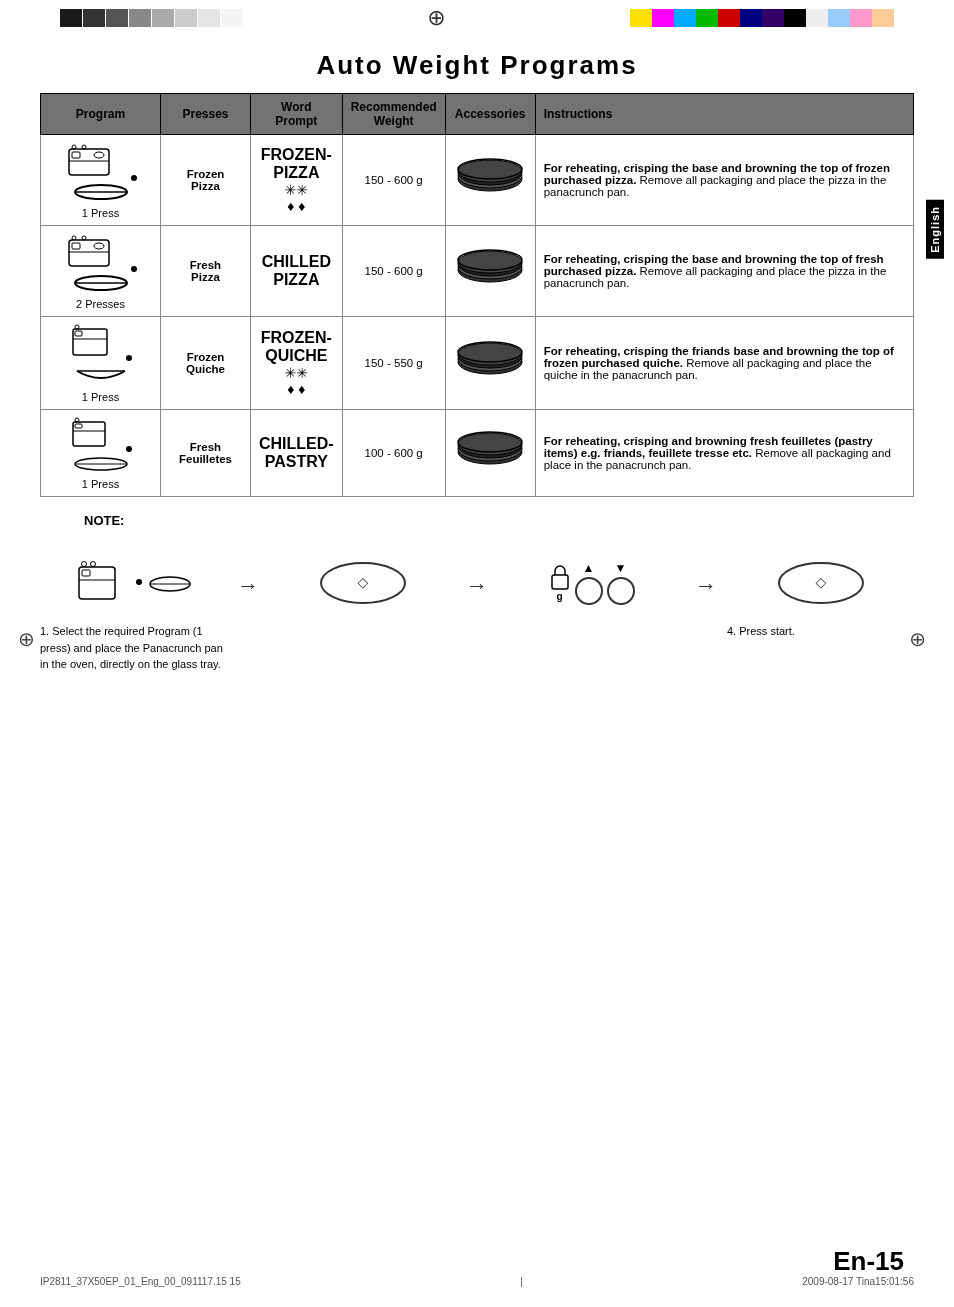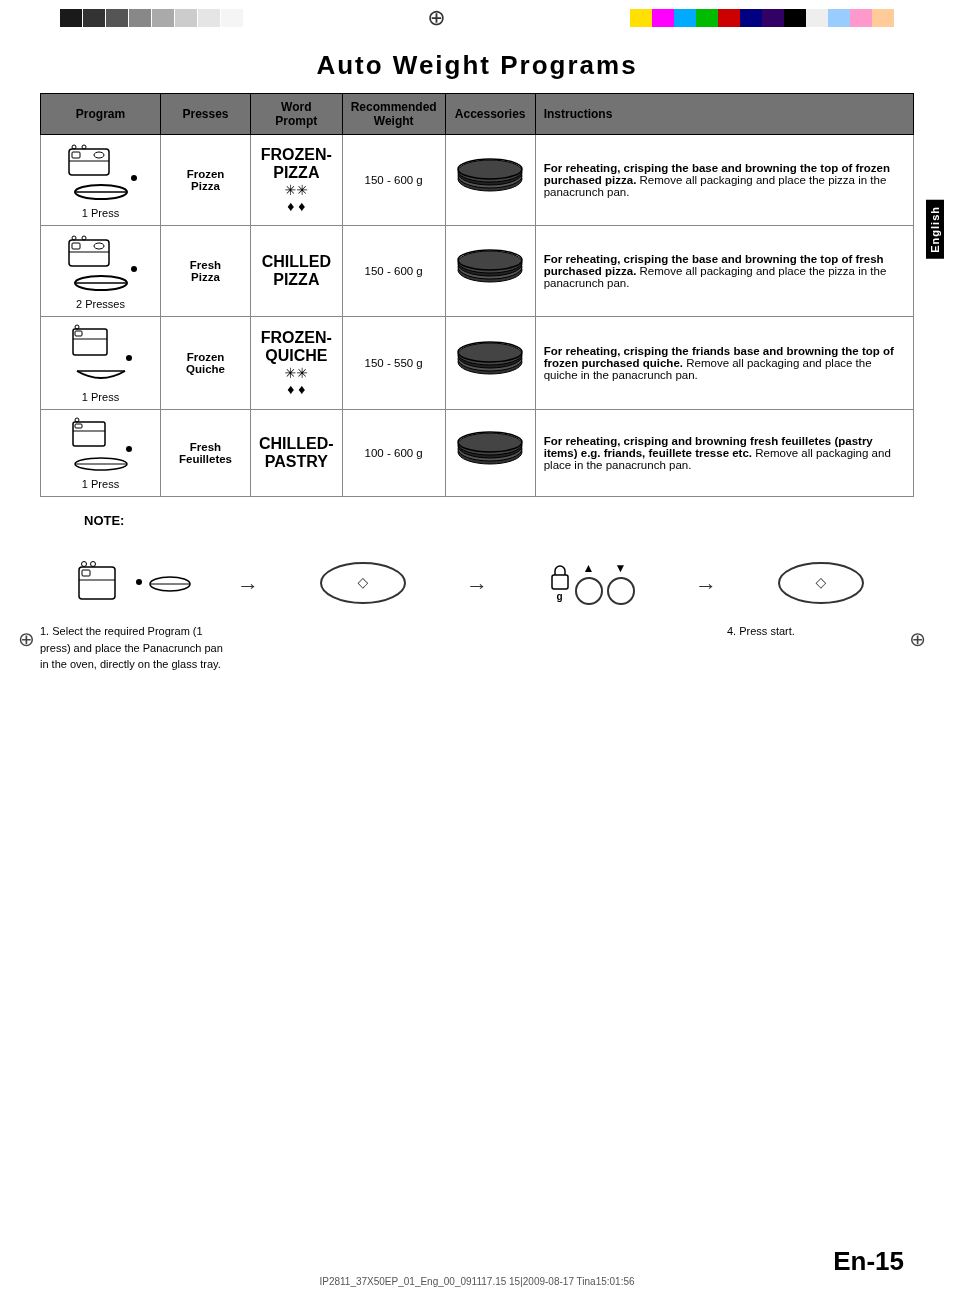--- a/index.html
+++ b/index.html
@@ -200,21 +200,21 @@
       font-weight: bold;
     }
 
     
     .footer-bar {
       position: absolute;
       bottom: 20px;
       left: 40px;
       right: 40px;
       display: flex;
-      justify-content: center;
+      justify-content: space-between;
       font-size: 10px;
       color: #555;
     }
     .dot-indicator {
       width: 6px;
       height: 6px;
       background: #000;
       border-radius: 50%;
       display: inline-block;
       margin-left: 4px;

